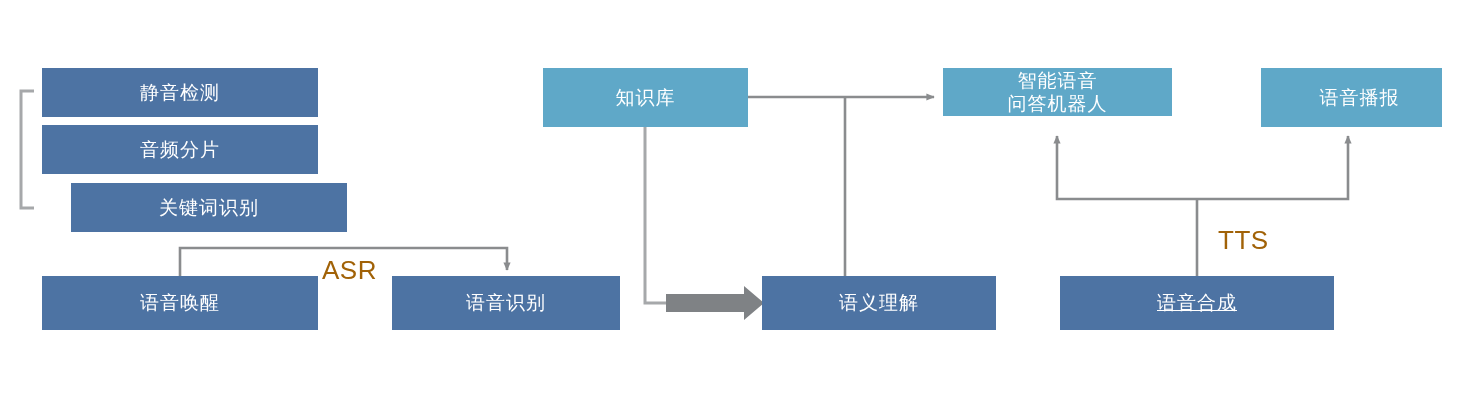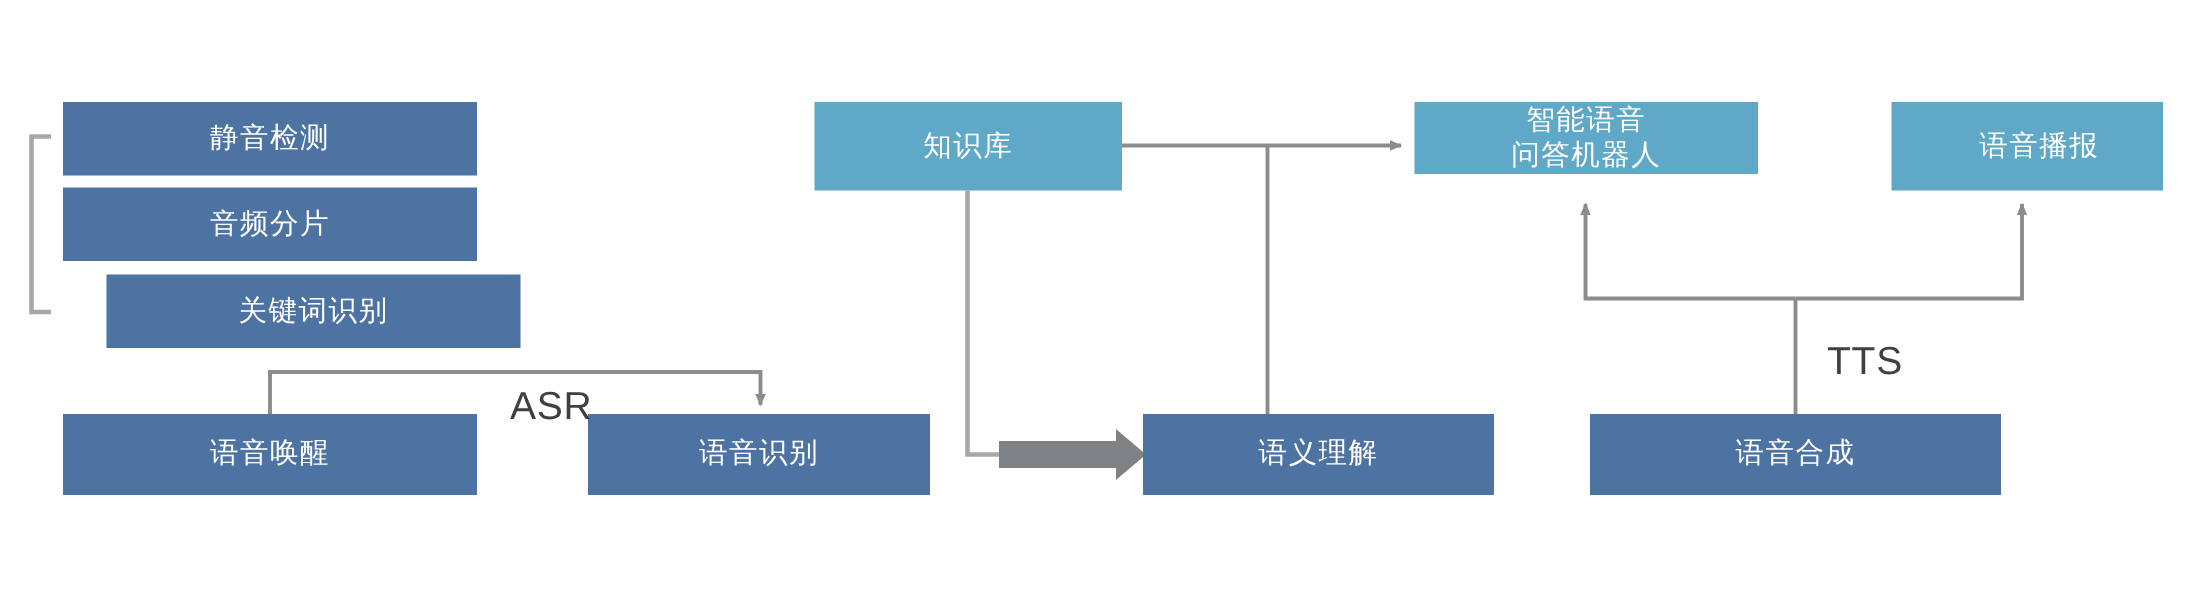--- a/index.html
+++ b/index.html
@@ -6,21 +6,21 @@
   body{width:1471px;height:400px;overflow:hidden;
        font-family:"Liberation Sans","DejaVu Sans",sans-serif;}
   #stage{position:relative;width:1471px;height:400px;background:#fff;}
   .node{position:absolute;display:flex;align-items:center;justify-content:center;
         text-align:center;color:#ffffff;line-height:1.22;
         font-size:19px;letter-spacing:1px;box-sizing:border-box;}
   .node.dark{background:#4d73a3;}
   .node.light{background:#5fa8c8;}
   .node .lbl{white-space:pre-line;display:block;}
   svg.wires{position:absolute;left:0;top:0;width:1471px;height:400px;overflow:visible;}
-  .etext{position:absolute;color:#404040;font-size:26px;letter-spacing:0.5px;
+  .etext{position:absolute;color:#a16207;font-size:26px;letter-spacing:0.5px;
          font-family:"Liberation Sans","DejaVu Sans",sans-serif;}
 </style>
 </head>
 <body>
 
 <div id="stage">
 
   <svg class="wires" viewBox="0 0 1471 400" preserveAspectRatio="none">
     <defs>
       <marker id="ah" markerWidth="9" markerHeight="9" refX="7.6" refY="4.2" orient="auto" markerUnits="userSpaceOnUse">
@@ -84,24 +84,24 @@
 
   <div class="node dark" style="left:762px;top:276px;width:234px;height:54px;">
     <span class="lbl">语义理解</span>
   </div>
 
   <div class="node light" style="left:943px;top:68px;width:229px;height:48px;">
     <span class="lbl">智能语音
 问答机器人</span>
   </div>
 
-  <div class="node dark" style="left:1060px;top:276px;width:274px;height:54px;">
+  <div class="node dark" style="left:1060px;top:276px;width:274px;height:54px;text-decoration:underline;">
     <span class="lbl">语音合成</span>
   </div>
 
   <div class="node light" style="left:1261px;top:68px;width:181px;height:59px;padding-left:16px;">
     <span class="lbl">语音播报</span>
   </div>
 
-  <div class="etext" style="left:340px;top:255px;text-align:right;">ASR</div>
+  <div class="etext" style="left:322px;top:255px;text-align:right;">ASR</div>
   <div class="etext" style="left:1218px;top:225px;">TTS</div>
 
 </div>
 
 </body></html>

